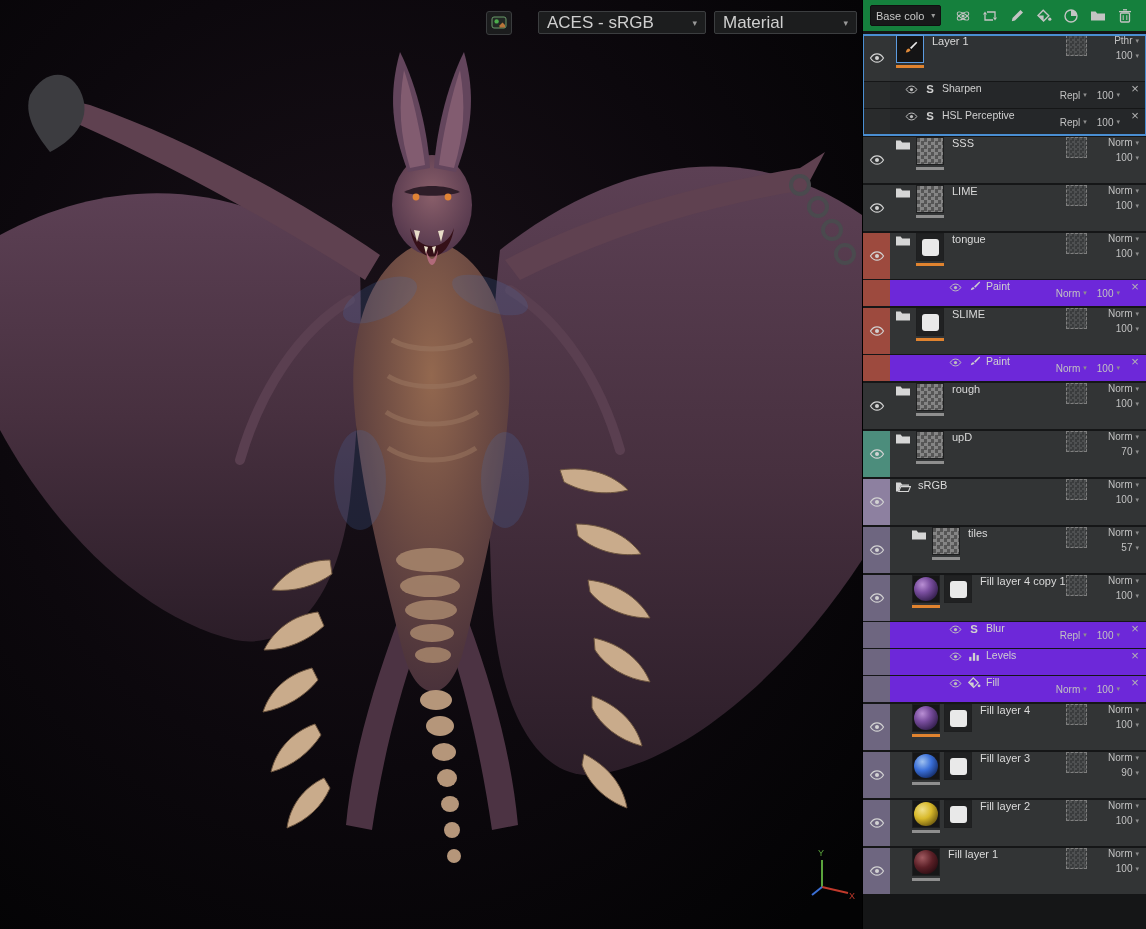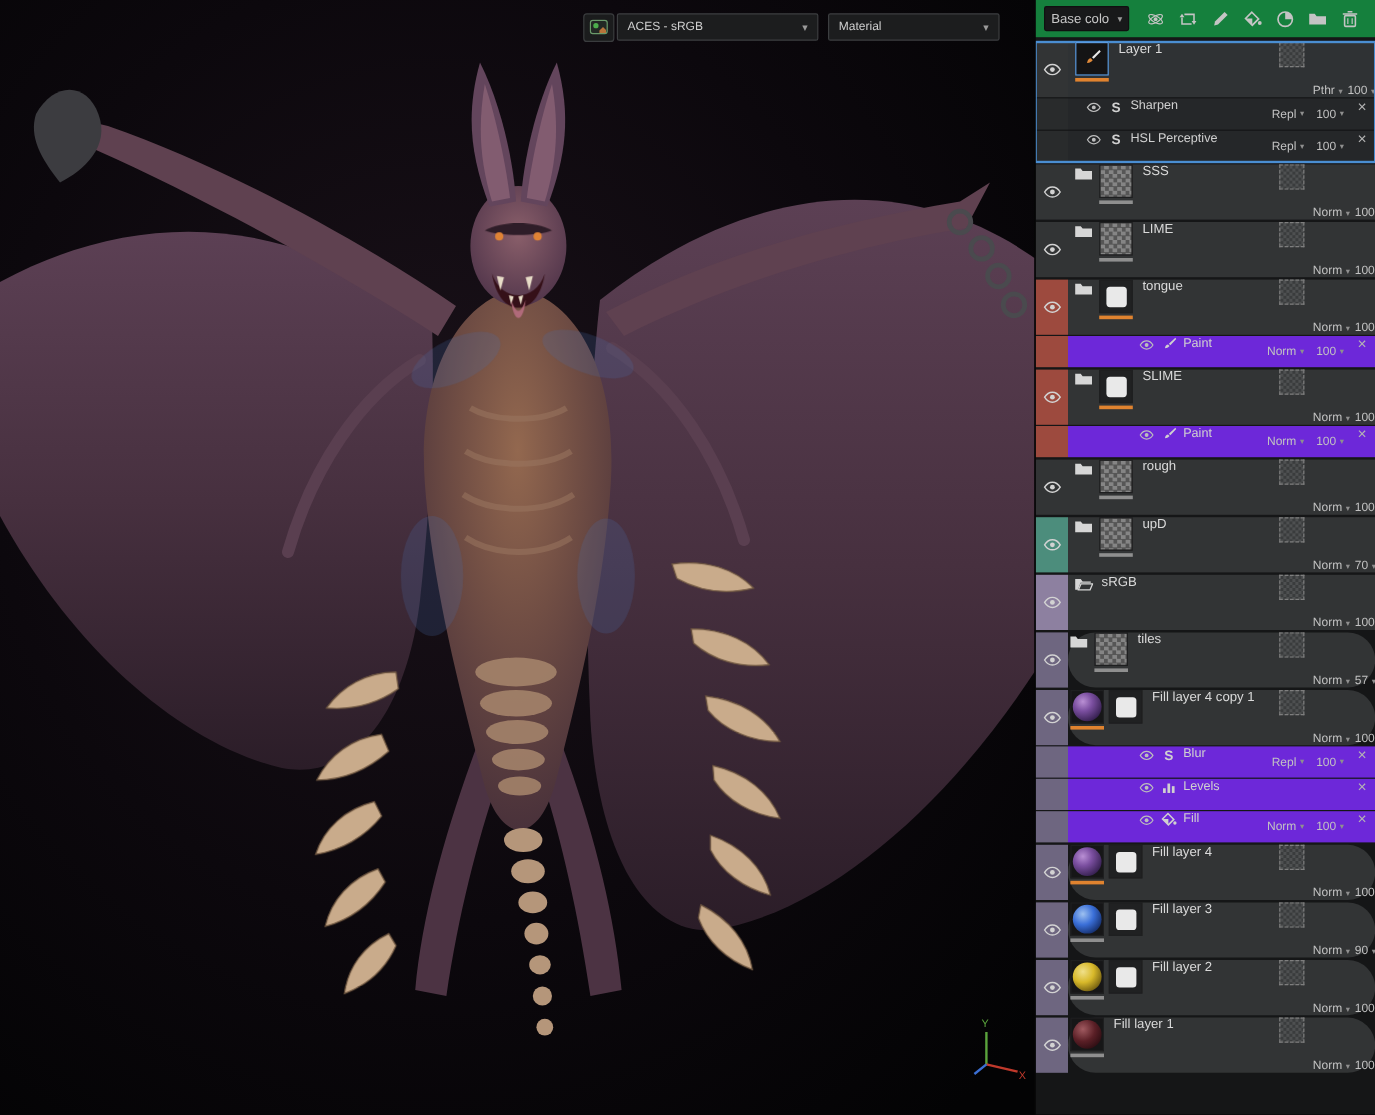--- a/index.html
+++ b/index.html
@@ -4,21 +4,21 @@
 <style>
   * { box-sizing: border-box; margin: 0; padding: 0; }
   html, body { background: #000; }
   body { font-family: "Liberation Sans", sans-serif; }
   #app { position: relative; width: 1146px; height: 929px; display: flex; overflow: hidden; background: #0a0a0b; }
 
   
   #viewport { position: relative; width: 862px; height: 929px; flex: none; background: #060507; overflow: hidden; }
   #creature { position: absolute; inset: 0; }
   .vbtn { position: absolute; left: 486px; top: 11px; width: 26px; height: 24px; background: #1b1c1d; border: 1px solid #3a3c3e; border-radius: 3px; display: flex; align-items: center; justify-content: center; }
-  .vdd { position: absolute; top: 11px; height: 23px; background: #1c1d1e; border: 1px solid #3c3e40; border-radius: 2px; color: #cfcfcf; font-size: 10px; display: flex; align-items: center; justify-content: space-between; padding: 0 8px; }
+  .vdd { position: absolute; top: 11px; height: 23px; background: #1c1d1e; border: 1px solid #3c3e40; border-radius: 2px; color: #cfcfcf; font-size: 17px; display: flex; align-items: center; justify-content: space-between; padding: 0 8px; margin-left: 24px; }
   .vdd::after { content: "▾"; color: #9a9a9a; font-size: 9px; margin-left: 8px; }
   #dd-colorspace { left: 514px; width: 168px; }
   #dd-viewmode  { left: 690px; width: 143px; }
   #gizmo { position: absolute; right: 6px; bottom: 28px; }
 
   
   #panel { flex: 1; background: #151617; border-left: 1px solid #000; display: flex; flex-direction: column; overflow: hidden; }
   .ptoolbar { height: 31px; flex: none; background: #15803d; display: flex; align-items: center; padding: 0 8px 0 7px; }
   .chsel { height: 21px; background: #18191a; border: 1px solid #101011; border-radius: 2px; color: #c8c8c8; font-size: 11px; display: flex; align-items: center; padding: 0 5px; flex: none; }
   .chsel::after { content: "▾"; font-size: 8px; color: #9a9a9a; margin-left: 7px; }
@@ -31,21 +31,21 @@
   .block.selected { outline: 2px solid #4a8ed2; outline-offset: -1px; }
   .row { display: flex; align-items: stretch; }
   .row.main { height: 46px; }
   .row.sub  { height: 26px; margin-top: 1px; }
   .gutter { width: 27px; flex: none; display: flex; align-items: center; justify-content: center; background: var(--strip, #323435); }
   .row.sub .gutter { background: var(--strip, #292b2c); }
   .content { flex: 1; background: #323435; display: flex; padding: 0 5px 0 4px; min-width: 0; }
   .row.sub .content { background: #6d28d9; }
   .selected .row.main .content { background: #2f3234; }
   .selected .row.sub  .content { background: #252729; }
-  .content.child { padding-left: 0; border-radius: 23px; }
+  .content.child { padding-left: 20px; }
   .content.ind1 { padding-left: 14px; }
   .content.ind2 { padding-left: 58px; }
 
   .eyebtn { width: 18px; height: 18px; color: #d2d2d2; display: flex; align-items: center; justify-content: center; }
   .eyebtn svg { width: 16px; height: 16px; }
   .row.sub .eyebtn { width: 15px; height: 15px; color: #bdbdbd; margin-right: 4px; }
   .row.sub .eyebtn svg { width: 13px; height: 13px; }
 
   .ic-folder { width: 16px; height: 16px; color: #d6d6d6; margin: 0 3px 0 1px; flex: none; }
   .fxic { width: 14px; height: 14px; color: #d0d0d0; margin-right: 5px; flex: none; }
@@ -60,21 +60,21 @@
   .masksq { width: 17px; height: 17px; border-radius: 3px; background: #e9e9e9; }
   .ubar { width: 28px; height: 3px; margin-top: 2px; background: #8f8f8f; }
   .ubar.orange { background: #e0832f; }
   .maskalone { margin: 0 4px 5px 0; flex: none; }
 
   .lname { font-size: 11px; color: #dadada; margin-left: 4px; white-space: nowrap; overflow: hidden; }
   .ename { font-size: 10.5px; color: #d0d0d0; white-space: nowrap; }
   .rspacer { flex: 1; }
 
   .minimask { width: 21px; height: 21px; flex: none; border: 1px dashed #7e7e7e; background: repeating-conic-gradient(#4e5051 0% 25%, #3a3c3d 0% 50%) 0 0/5px 5px; margin-right: 7px; }
-  .bcol { width: 47px; flex: none; display: flex; align-items: flex-end; gap: 4px; padding-right: 2px; }
+  .bcol { width: 47px; flex: none; display: flex; flex-direction: column; align-items: flex-end; gap: 4px; padding-right: 2px; }
   .dd { font-size: 10px; color: #c2c2c2; display: flex; align-items: center; white-space: nowrap; }
   .dd::after { content: "▾"; font-size: 7px; color: #8f8f8f; margin-left: 3px; }
   .row.sub .dd { margin-left: 10px; }
   .xbtn { color: #b4b4b4; font-size: 13px; line-height: 1; margin-left: 9px; width: 12px; text-align: center; flex: none; }
   .xbtn::after { content: "×"; }
 </style>
 </head>
 <body>
 
 <svg width="0" height="0" style="position:absolute" aria-hidden="true">

